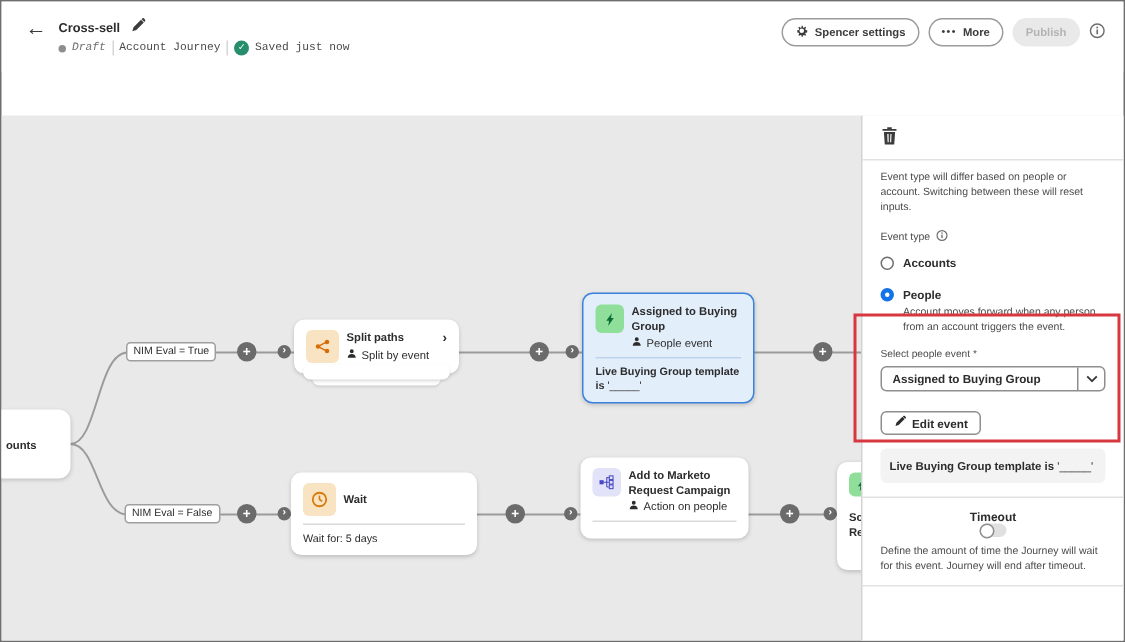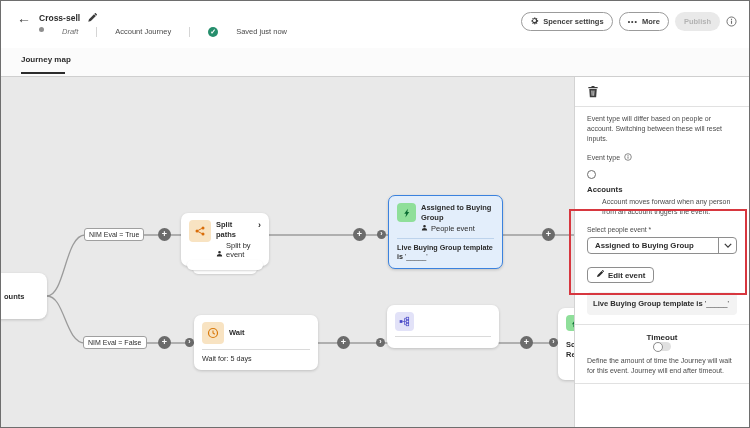--- a/index.html
+++ b/index.html
@@ -6,21 +6,21 @@
   html,body { background:#fff; }
   body { font-family:"Liberation Sans", sans-serif; color:#2c2c2c; }
   .frame { position:relative; width:750px; height:428px; border:1px solid #6e6e6e; background:#fff; overflow:hidden; }
 
   
   .header { position:absolute; left:0; top:0; width:100%; height:47px; background:#fff; }
   .back-btn { position:absolute; left:16px; top:8px; font-size:14px; color:#3c3c3c; cursor:pointer; line-height:18px; }
   .title-row { position:absolute; left:38px; top:8px; display:flex; align-items:center; gap:7px; }
   .journey-title { font-size:8.5px; font-weight:bold; color:#2c2c2c; }
   .icon-svg { display:inline-block; vertical-align:middle; }
-  .meta-row { position:absolute; left:38px; top:26px; display:flex; gap:18px; font-size:7.5px; color:#4b4b4b; }
+  .meta-row { position:absolute; left:38px; top:26px; display:flex; align-items:center; gap:4px; font-size:7.5px; color:#4b4b4b;font-family:Liberation Mono, monospace; }
   .draft-dot { width:5px; height:5px; border-radius:50%; background:#8e8e8e; }
   .draft-label { font-style:italic; color:#6e6e6e; }
   .meta-sep { width:1px; height:10px; background:#d5d5d5; }
   .check-circle { width:10px; height:10px; border-radius:50%; background:#268e6c; color:#fff; font-size:7px; line-height:10px; text-align:center; font-weight:bold; }
   .header-actions { position:absolute; right:12px; top:11px; display:flex; align-items:center; gap:6px; }
   .btn-outline { display:flex; align-items:center; gap:4px; height:19px; padding:0 8px; border:1.3px solid #9b9b9b; border-radius:10px; background:#fff; font-size:7.5px; font-weight:bold; color:#3c3c3c; cursor:pointer; }
   .btn-disabled { height:19px; padding:0 9px; border-radius:10px; background:#e9e9e9; color:#b3b3b3; font-size:7.5px; font-weight:bold; display:flex; align-items:center; border:none; }
   .dots { letter-spacing:1px; font-size:7px; color:#3c3c3c; }
 
   
@@ -45,39 +45,39 @@
   .icon-lavender { background:#e2e2f8; }
   .node-title { font-size:7.5px; font-weight:bold; line-height:9.5px; color:#2c2c2c; }
   .node-sub { display:flex; align-items:flex-end; gap:3px; font-size:7.5px; color:#2c2c2c; margin-top:2px; }
   .node-divider { height:1px; background:#dadada; margin:5px 0 4px; }
   .node-detail { font-size:7.2px; line-height:9px; color:#2c2c2c; }
   .bold { font-weight:bold; }
   .chev-right { margin-left:auto; font-weight:bold; font-size:9px; color:#2c2c2c; }
 
   .node-start { left:-34px; top:196px; width:80px; height:46px; border-radius:8px; display:flex; align-items:center; padding-left:37px; font-size:7.5px; font-weight:bold; }
 
-  .node-split { left:180px; top:136px; width:88px; }
+  .node-split { left:195px; top:136px; width:110px; }
   .node-split::after { content:""; position:absolute; left:6px; right:6px; bottom:-4px; height:10px; background:#fff; border-radius:6px; box-shadow:0 1px 2px rgba(0,0,0,.15); z-index:-1; }
   .node-split::before { content:""; position:absolute; left:12px; right:12px; bottom:-8px; height:10px; background:#fdfdfd; border-radius:6px; box-shadow:0 1px 2px rgba(0,0,0,.12); z-index:-2; }
 
   .node-assigned { left:387px; top:118px; width:115px; background:#e3eefb; border:1.5px solid #3b82de; }
   .node-assigned .node-divider { background:#bdd3ec; }
 
   .node-wait { left:193px; top:238px; width:124px; }
   .node-marketo { left:386px; top:228px; width:112px; }
   .node-partial { left:557px; top:231px; width:54px; height:72px; z-index:4; }
 
   
   .panel { position:absolute; right:0; top:76px; width:175px; height:352px; background:#fff; border-left:1px solid #d3d3d3; padding:0 12px; z-index:10; overflow:hidden; }
   .panel-title { margin-top:9px; font-size:9px; font-weight:bold; line-height:13px; color:#2c2c2c; }
   .trash-btn { margin-top:7px; width:13px; height:13px; cursor:pointer; }
   .panel-div { height:1px; background:#e1e1e1; margin:9px -12px 0; }
   .panel-desc { margin-top:7px; font-size:7px; line-height:10px; color:#4b4b4b; }
   .field-label-row { margin-top:9px; display:flex; align-items:center; gap:4px; font-size:7px; color:#4b4b4b; }
-  .radio-row { display:flex; align-items:flex-start; gap:6px; margin-top:8px; cursor:pointer;flex-direction:column; }
+  .radio-row { display:flex; align-items:flex-end; gap:6px; margin-top:8px; cursor:pointer; }
   .radio { width:9px; height:9px; border-radius:50%; border:1.3px solid #6e6e6e; background:#fff; }
   .radio.sel { border:3px solid #1473e6; }
   .radio-label { font-size:7.8px; font-weight:bold; color:#2c2c2c; }
   .indent { margin-left:15px; }
   .select-label { margin-top:9px; font-size:6.8px; color:#4b4b4b; }
   .dropdown { margin-top:4px; height:17px; border:1px solid #8e8e8e; border-radius:4px; background:#fff; display:flex; align-items:center; cursor:pointer; }
   .dropdown-value { flex:1; padding-left:7px; font-size:7.8px; font-weight:bold; color:#2c2c2c; white-space:nowrap; overflow:hidden; }
   .dropdown-caret { flex:0 0 18px; height:100%; border-left:1px solid #8e8e8e; display:flex; align-items:center; justify-content:center; }
   .edit-btn { margin-top:13px; display:inline-flex; align-items:center; gap:4px; height:16px; padding:0 8px; border:1.3px solid #8e8e8e; border-radius:4px; background:#fff; font-size:7.8px; font-weight:bold; color:#2c2c2c; cursor:pointer; }
   .template-box { margin-top:9px; background:#f3f3f3; border-radius:4px; padding:7px 6px; font-size:7.6px; font-weight:bold; color:#2c2c2c; white-space:nowrap; overflow:hidden; }
@@ -130,24 +130,20 @@
       <span class="icon-svg">
         <svg width="11" height="11" viewBox="0 0 16 16">
             <circle cx="8" cy="8" r="6.6" fill="none" stroke="#6e6e6e" stroke-width="1.4"></circle>
             <rect x="7.2" y="6.8" width="1.6" height="4.6" fill="#6e6e6e"></rect>
             <rect x="7.2" y="4" width="1.6" height="1.7" fill="#6e6e6e"></rect>
           </svg>
       </span>
     </div>
   </div>
 
-  <div class="tabstrip">
-    <div class="tab">Journey map</div>
-    <div class="tab-underline"></div>
-  </div>
 
   <div class="canvas">
     <svg class="wires">
       <path d="M46,219 C64,219 64,158 84,158" fill="none" stroke="#9b9b9b" stroke-width="1.3"></path>
       <path d="M46,219 C64,219 64,266 84,266" fill="none" stroke="#9b9b9b" stroke-width="1.3"></path>
       <line x1="135" y1="158" x2="575" y2="158" stroke="#9b9b9b" stroke-width="1.3"></line>
       <line x1="135" y1="266" x2="562" y2="266" stroke="#9b9b9b" stroke-width="1.3"></line>
     </svg>
 
     <div class="node node-start">
@@ -234,20 +230,29 @@
       <div class="node-row">
         <span class="node-icon icon-lavender" style="width:19px;height:19px;">
           <svg width="11" height="11" viewBox="0 0 16 16">
               <rect x="1" y="6" width="4" height="4" fill="#4646c6"></rect>
               <path d="M5 8h3M8 3.5v9M8 3.5h2M8 8h2M8 12.5h2" stroke="#4646c6" stroke-width="1" fill="none"></path>
               <rect x="10.5" y="1.8" width="3.6" height="3.6" fill="none" stroke="#4646c6"></rect>
               <rect x="10.5" y="6.2" width="3.6" height="3.6" fill="none" stroke="#4646c6"></rect>
               <rect x="10.5" y="10.6" width="3.6" height="3.6" fill="none" stroke="#4646c6"></rect>
             </svg>
         </span>
+        <div style="flex:1;">
+          <div class="node-title">Add to Marketo Request Campaign</div>
+          <div class="node-sub">
+            <span><svg width="7" height="7" viewBox="0 0 16 16">
+                  <path fill="#2c2c2c" d="M8 2a3 3 0 1 1 0 6 3 3 0 0 1 0-6zm-6 12c0-3.2 3-5 6-5s6 1.8 6 5v1H2v-1z"></path>
+                </svg></span>
+            <span>Action on people</span>
+          </div>
+        </div>
       </div>
       <div class="node-divider"></div>
     </div>
 
     <div class="node node-partial">
       <span class="node-icon icon-green" style="width:16px;height:16px;">
         <svg width="9" height="9" viewBox="0 0 16 16">
             <path fill="#0b6d34" d="M9.5 1L3.5 9.2h3L5.5 15l6-8.5h-3L9.5 1z"></path>
           </svg>
       </span>
@@ -277,20 +282,24 @@
             <rect x="7.1" y="3.9" width="1.8" height="1.8" fill="#6e6e6e"></rect>
           </svg>
       </span>
     </div>
 
     <div class="radio-row">
       <span class="radio"></span>
       <span class="radio-label">Accounts</span>
     </div>
 
+    <div class="radio-row" style="margin-top:12px;">
+      <span class="radio sel"></span>
+      <span class="radio-label">People</span>
+    </div>
     <div class="panel-desc indent" style="margin-top:3px;">Account moves forward when any person from an account triggers the event.</div>
 
     <div class="select-label">Select people event *</div>
     <div class="dropdown">
       <span class="dropdown-value">Assigned to Buying Group</span>
       <span class="dropdown-caret">
         <svg width="8" height="5" viewBox="0 0 10 6">
             <path d="M1 1l4 4 4-4" stroke="#3c3c3c" stroke-width="1.6" fill="none"></path>
           </svg>
       </span>

